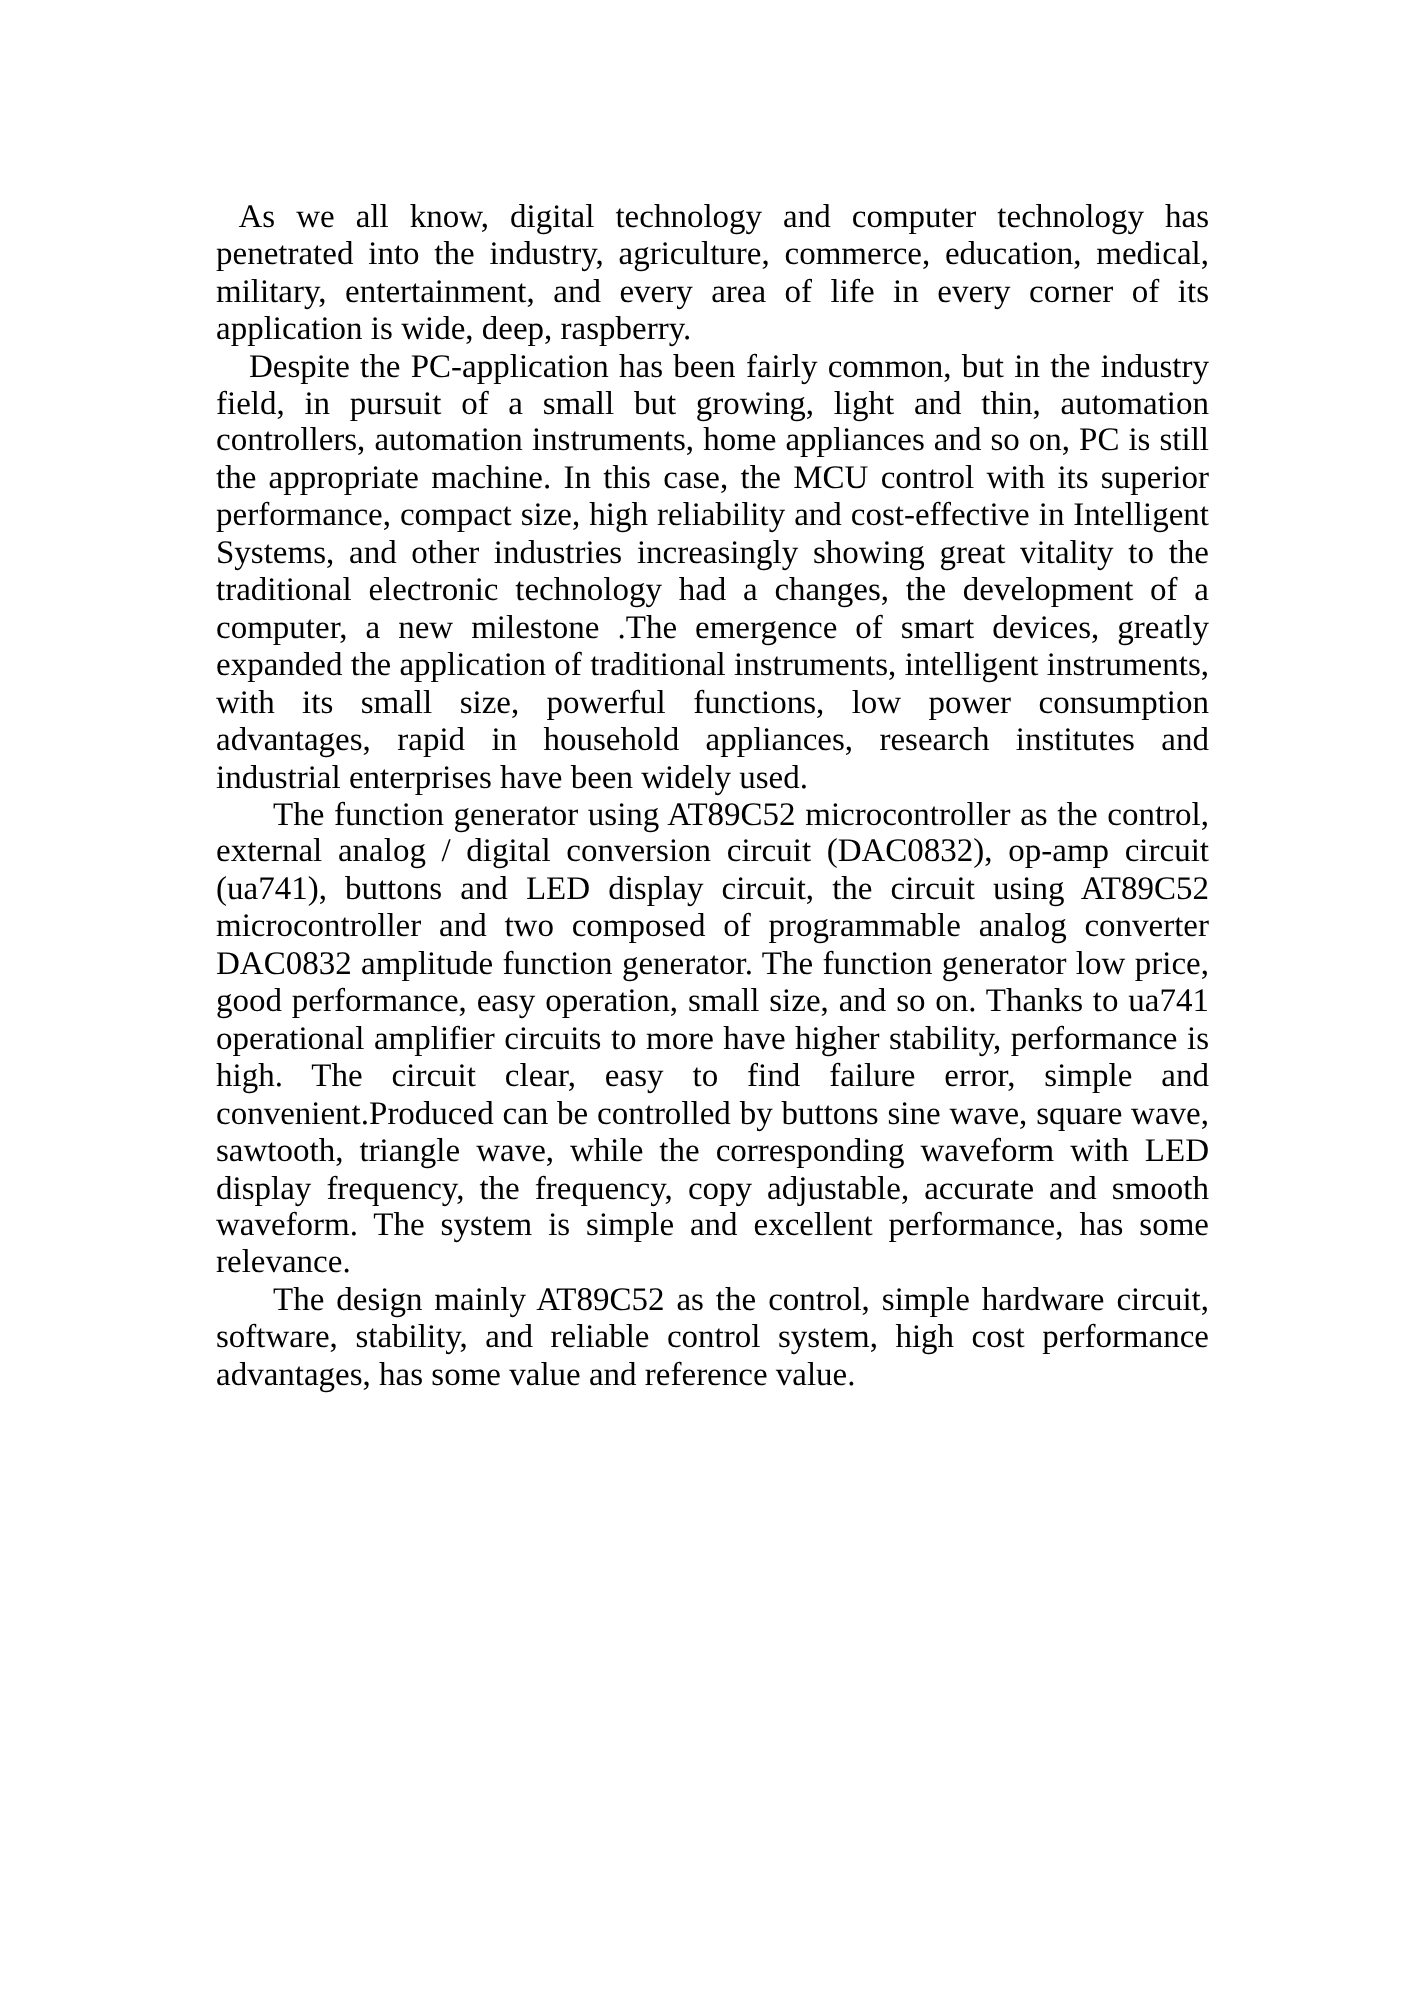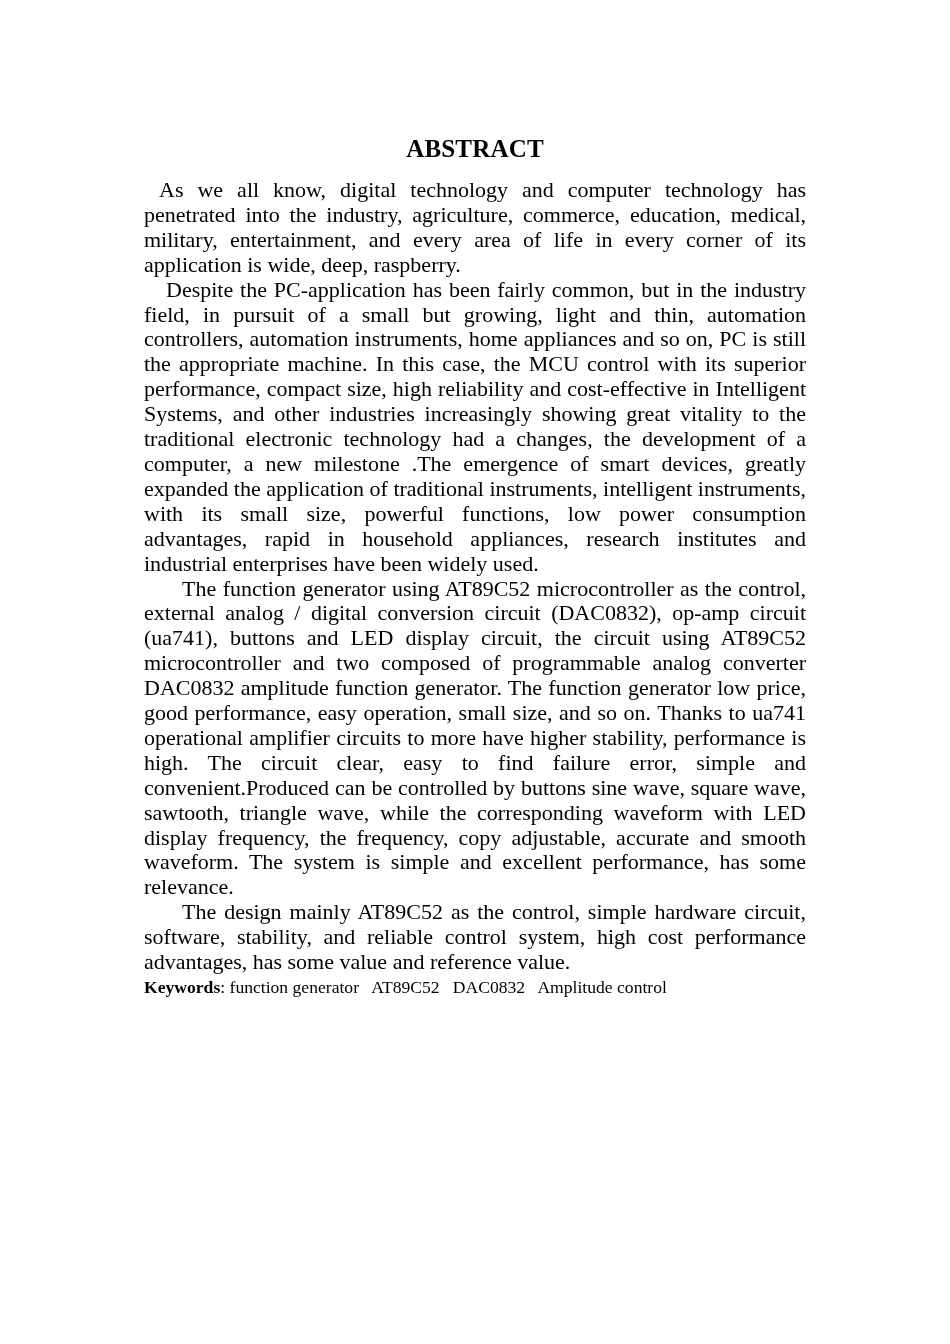--- a/index.html
+++ b/index.html
@@ -43,21 +43,19 @@
       font-size: 17.6px;
       line-height: 24.9px;
       white-space: pre;
     }
     .keywords .kw-label { font-weight: bold; }
   </style>
 </head>
 <body>
 
 <div class="page">
-  <h1 class="title">ABSTRACT</h1>
 
   <p class="para p1">As we all know, digital technology and computer technology has penetrated into the industry, agriculture, commerce, education, medical, military, entertainment, and every area of life in every corner of its application is wide, deep, raspberry.</p>
   <p class="para p2">Despite the PC-application has been fairly common, but in the industry field, in pursuit of a small but growing, light and thin, automation controllers, automation instruments, home appliances and so on, PC is still the appropriate machine. In this case, the MCU control with its superior performance, compact size, high reliability and cost-effective in Intelligent Systems, and other industries increasingly showing great vitality to the traditional electronic technology had a changes, the development of a computer, a new milestone .The emergence of smart devices, greatly expanded the application of traditional instruments, intelligent instruments, with its small size, powerful functions, low power consumption advantages, rapid in household appliances, research institutes and industrial enterprises have been widely used.</p>
   <p class="para p3">The function generator using AT89C52 microcontroller as the control, external analog / digital conversion circuit (DAC0832), op-amp circuit (ua741), buttons and LED display circuit, the circuit using AT89C52 microcontroller and two composed of programmable analog converter DAC0832 amplitude function generator. The function generator low price, good performance, easy operation, small size, and so on. Thanks to ua741 operational amplifier circuits to more have higher stability, performance is high. The circuit clear, easy to find failure error, simple and convenient.Produced can be controlled by buttons sine wave, square wave, sawtooth, triangle wave, while the corresponding waveform with LED display frequency, the frequency, copy adjustable, accurate and smooth waveform. The system is simple and excellent performance, has some relevance.</p>
   <p class="para p4">The design mainly AT89C52 as the control, simple hardware circuit, software, stability, and reliable control system, high cost performance advantages, has some value and reference value.</p>
 
-  <p class="keywords"><span class="kw-label">Keywords</span><span>: </span><span>function generator   AT89C52   DAC0832   Amplitude control</span></p>
 </div>
 
 </body></html>

